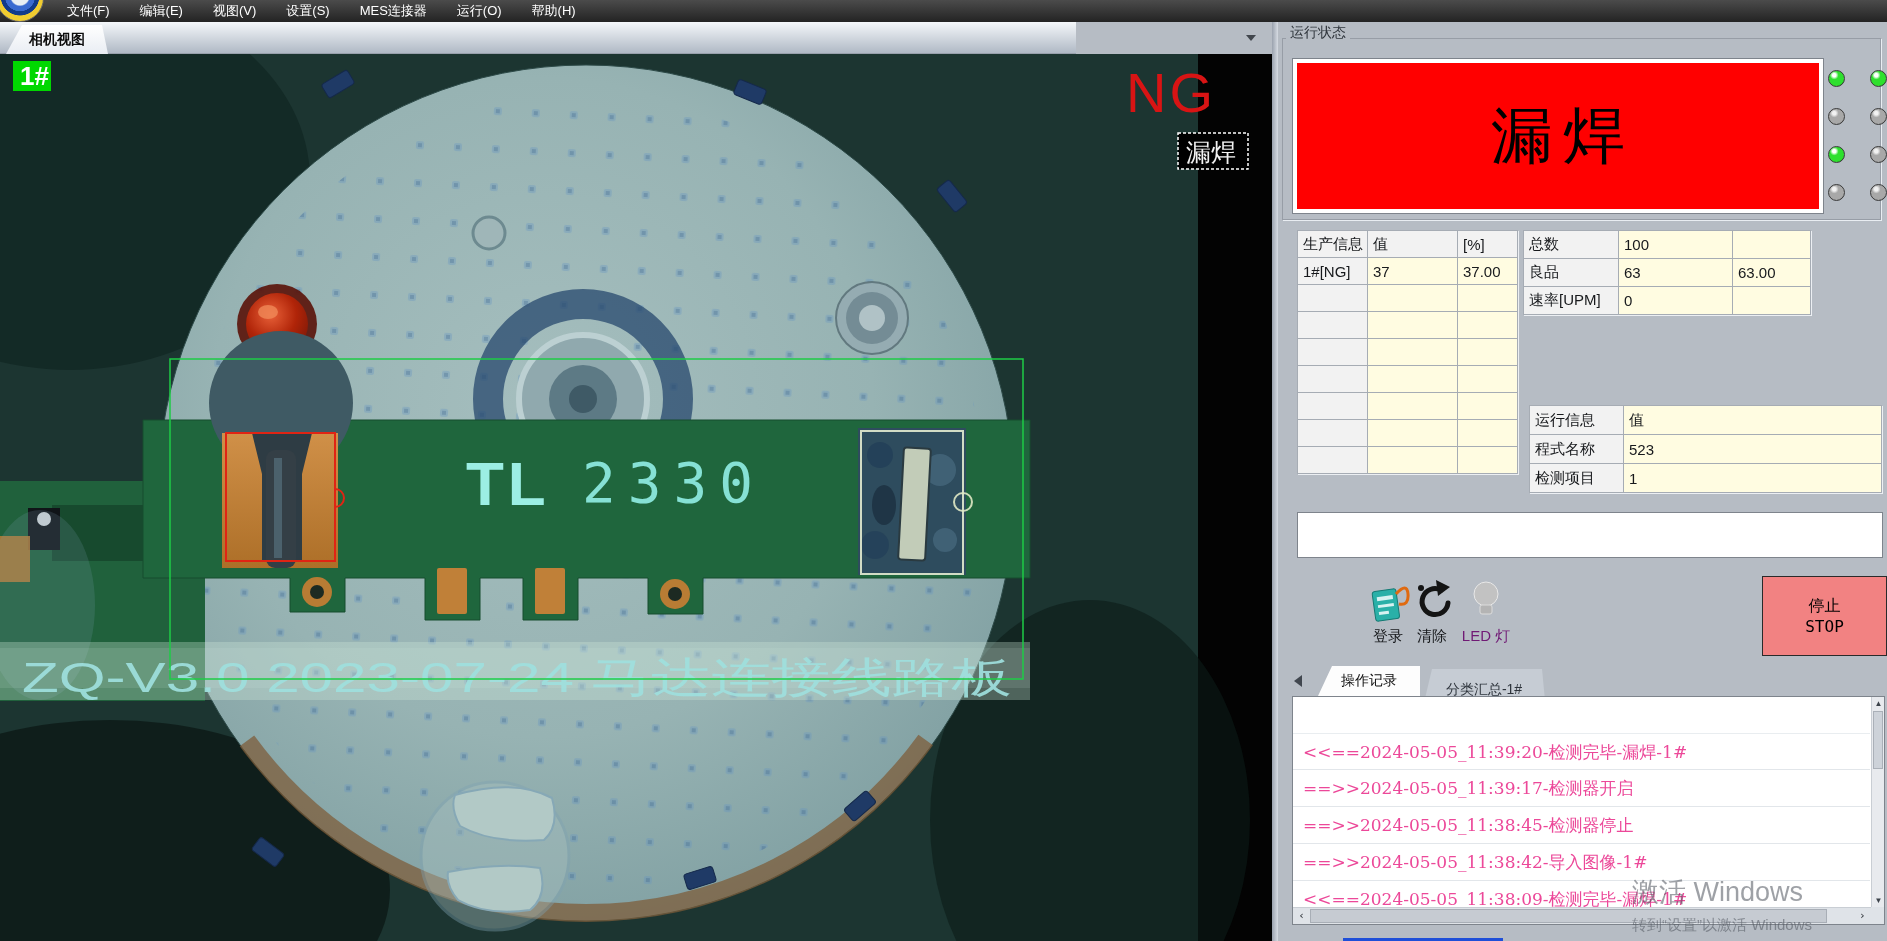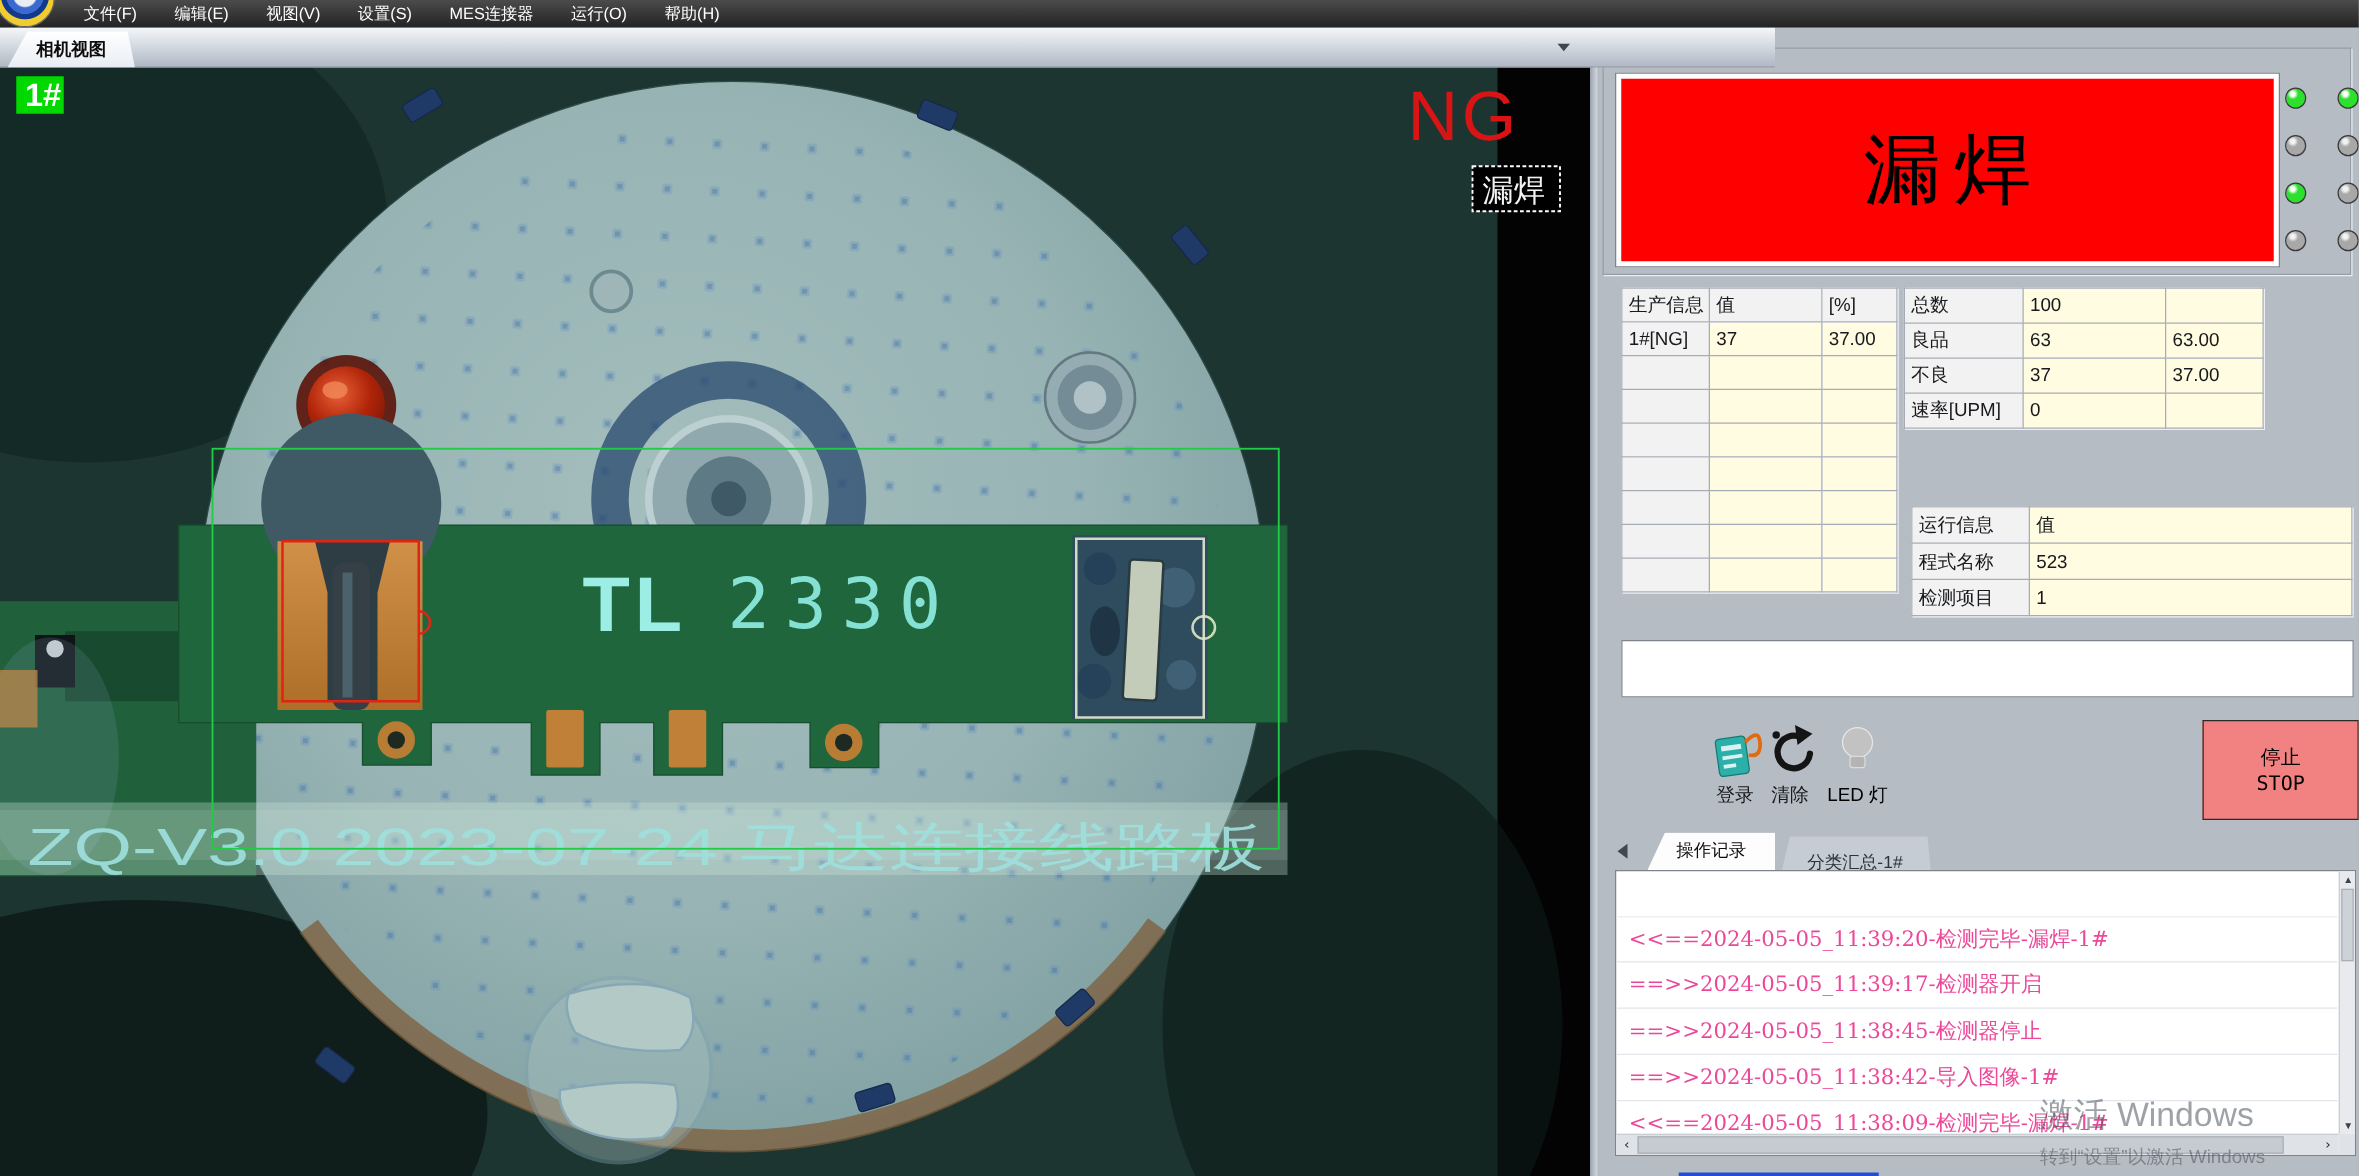--- a/index.html
+++ b/index.html
@@ -8,21 +8,21 @@
   
   #menubar{position:absolute;left:0;top:0;width:1887px;height:22px;
     background:linear-gradient(#4b4b4b,#232323);display:flex;align-items:center;
     padding-left:52px;z-index:20;}
   .menu-item{color:#fff;font-size:13px;line-height:22px;padding:0 15px;cursor:default;}
   #logo{position:absolute;left:-4px;top:-26px;width:48px;height:48px;border-radius:50%;
     border:1px solid #666;z-index:30;
     background:radial-gradient(circle at 50% 46%,#e9eef3 0 26%,#3a6ad0 30% 44%,#123a8a 45% 56%,
       #f0cc30 58% 76%,#caa020 77% 83%,#b3b7bd 84% 100%);}
   
-  #tabbar{position:absolute;left:0;top:22px;width:1420px;height:32px;
+  #tabbar{position:absolute;left:0;top:22px;width:1076px;height:32px;
     background:linear-gradient(#f4f7fa,#b0b9c5);border-bottom:1px solid #98a0ac;z-index:10;}
   #view-tab{position:absolute;left:6px;top:3px;width:102px;height:29px;
     background:linear-gradient(#ffffff,#e9edf3);
     clip-path:polygon(16px 0,96px 0,102px 29px,0 29px);
     display:flex;align-items:center;justify-content:center;
     font-size:14px;font-weight:bold;color:#0d0d0d;}
   #tab-drop{position:absolute;left:1246px;top:13px;width:0;height:0;
     border-left:5px solid transparent;border-right:5px solid transparent;border-top:6px solid #41464d;}
   
   #camera{position:absolute;left:0;top:54px;width:1272px;height:887px;background:#1c3531;overflow:hidden;}
@@ -56,21 +56,21 @@
   #stats-table{position:absolute;left:245px;top:208px;width:287px;}
   #stats-table td{height:28px;}
   #run-table{position:absolute;left:251px;top:383px;width:352px;}
   #run-table td{height:29px;}
   #msg-box{position:absolute;left:19px;top:490px;width:586px;height:46px;background:#fff;
     border:1px solid #7e848c;}
   
   .tool-btn{position:absolute;width:64px;height:74px;display:flex;flex-direction:column;
     align-items:center;justify-content:flex-start;cursor:default;}
   .tool-label{font-size:15px;color:#15171a;margin-top:3px;}
-  .tool-label.dim{color:#000000;}
+  .tool-label.dim{color:#701a75;}
   #btn-login{left:78px;top:556px;}
   #btn-clear{left:122px;top:556px;}
   #btn-led{left:176px;top:556px;}
   #btn-stop{position:absolute;left:484px;top:554px;width:125px;height:80px;background:#f28282;
     border:1px solid #2a2a2a;display:flex;flex-direction:column;align-items:center;justify-content:center;
     font-family:"DejaVu Sans Mono",monospace;font-size:16px;color:#000;line-height:21px;}
   
   #rec-arrow{position:absolute;left:16px;top:653px;width:0;height:0;
     border-top:6px solid transparent;border-bottom:6px solid transparent;border-right:8px solid #41474f;}
   .rec-tab{position:absolute;display:flex;align-items:center;justify-content:center;font-size:14px;}
@@ -335,25 +335,20 @@
           <td class="lbl">总数</td>
           <td class="val">100</td>
           <td class="val"></td>
         </tr>
         <tr>
           <td class="lbl">良品</td>
           <td class="val">63</td>
           <td class="val">63.00</td>
         </tr>
         <tr>
-          <td class="lbl">不良</td>
-          <td class="val">37</td>
-          <td class="val">37.00</td>
-        </tr>
-        <tr>
           <td class="lbl">速率[UPM]</td>
           <td class="val">0</td>
           <td class="val"></td>
         </tr>
       </tbody>
   </table>
   <table id="run-table">
     <colgroup>
         <col style="width:94px">
         <col style="width:258px">

